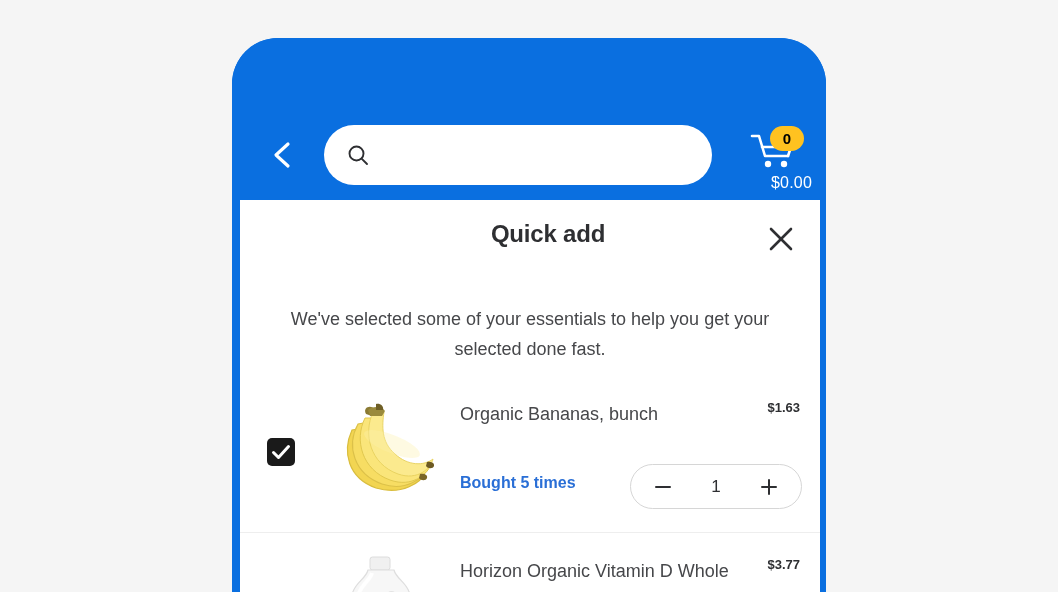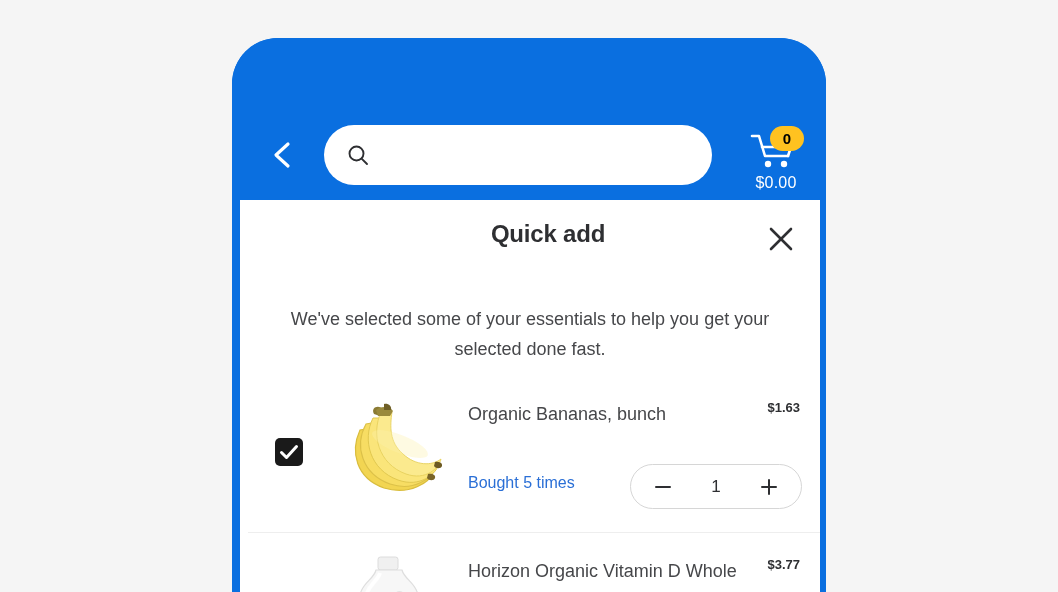--- a/index.html
+++ b/index.html
@@ -108,21 +108,21 @@
     justify-content: center;
     box-sizing: border-box;
     padding: 0 7px;
     letter-spacing: 0.2px;
   }
   #cart-total {
     position: absolute;
     left: 0;
     top: 48px;
     width: 72px;
-    text-align: center;
+    text-align: right;
     color: #ffffff;
     font-size: 16px;
     letter-spacing: 0.2px;
   }
 
   
   #quick-add-sheet {
     position: absolute;
     left: 8px;
     top: 162px;
@@ -174,21 +174,20 @@
   #product-list {
     position: absolute;
     left: 0;
     top: 176px;
     width: 580px;
   }
   .product-row {
     position: relative;
     height: 156px;
     box-sizing: border-box;
-    margin-left: 8px;
   }
   .product-row + .product-row {
     border-top: 1px solid #eeeeee;
   }
 
   .row-checkbox {
     position: absolute;
     left: 27px;
     top: 62px;
     width: 28px;
@@ -226,21 +225,21 @@
     font-weight: bold;
     color: #2e2f32;
     text-align: right;
   }
 
   .row-bought {
     position: absolute;
     left: 220px;
     top: 98px;
     font-size: 16px;
-    font-weight: normal;
+    font-weight: bold;
     color: #2a6fd6;
     cursor: pointer;
   }
 
   .row-stepper {
     position: absolute;
     right: 18px;
     top: 88px;
     width: 172px;
     height: 45px;

